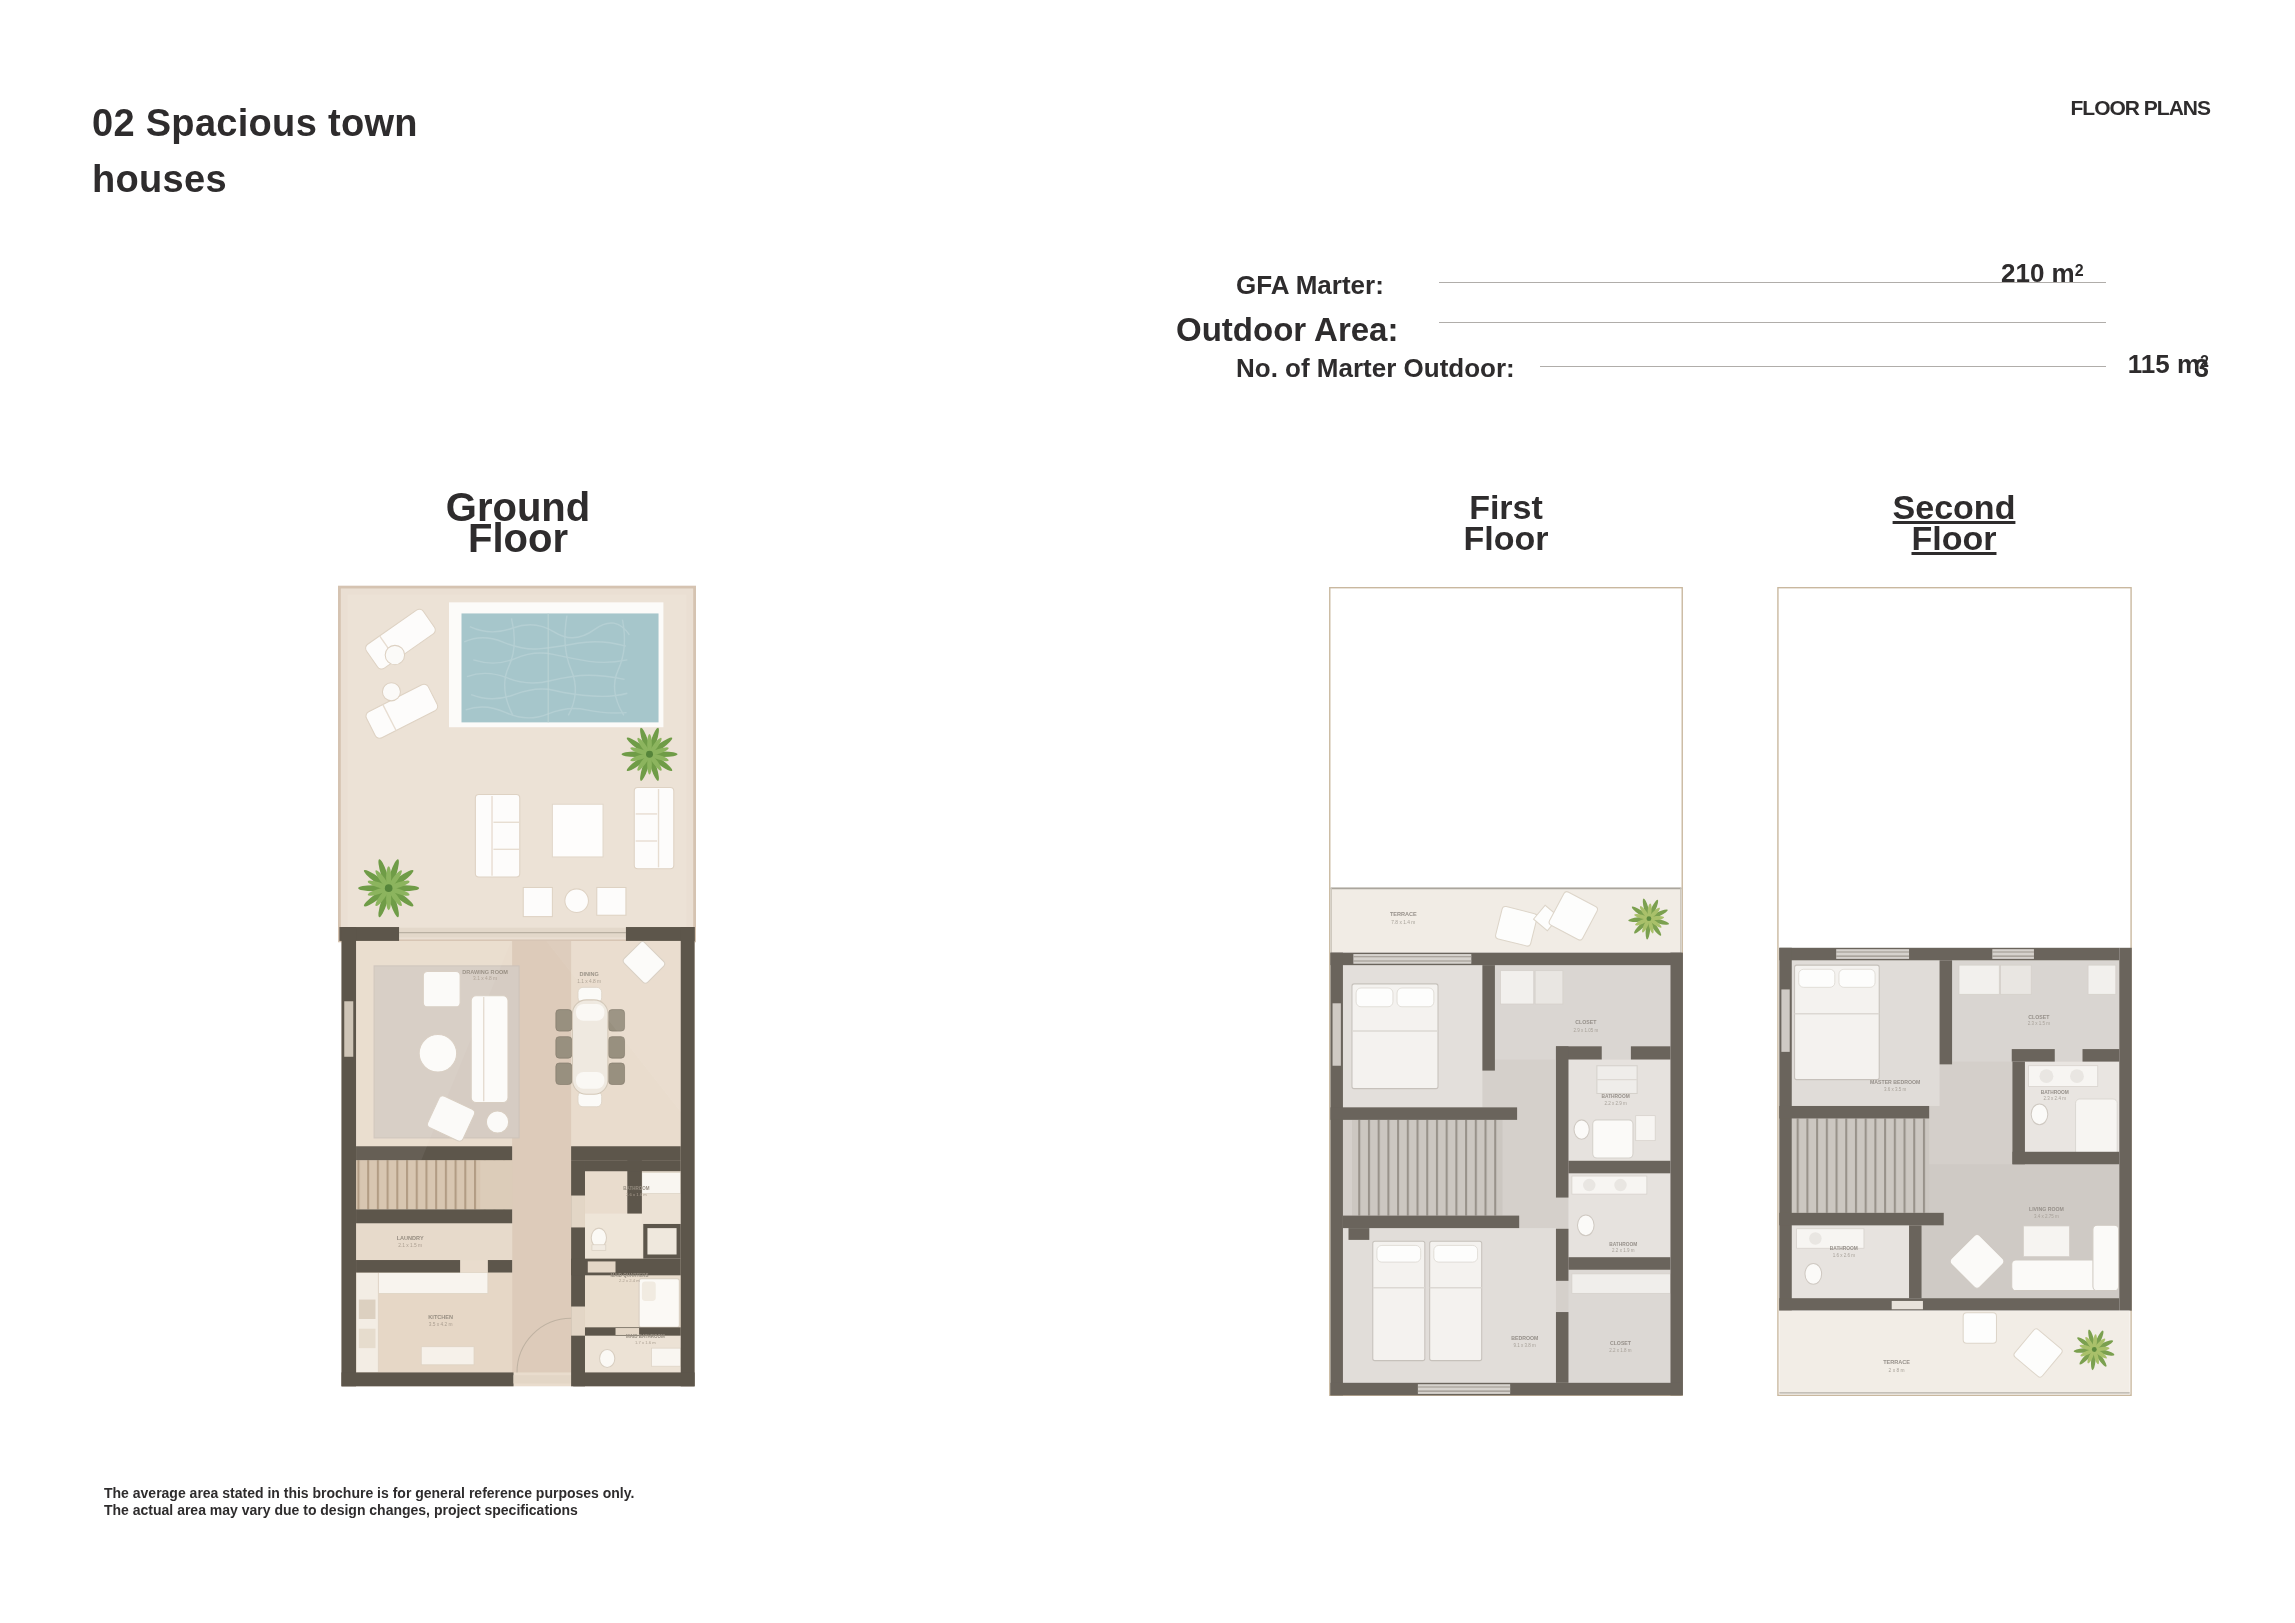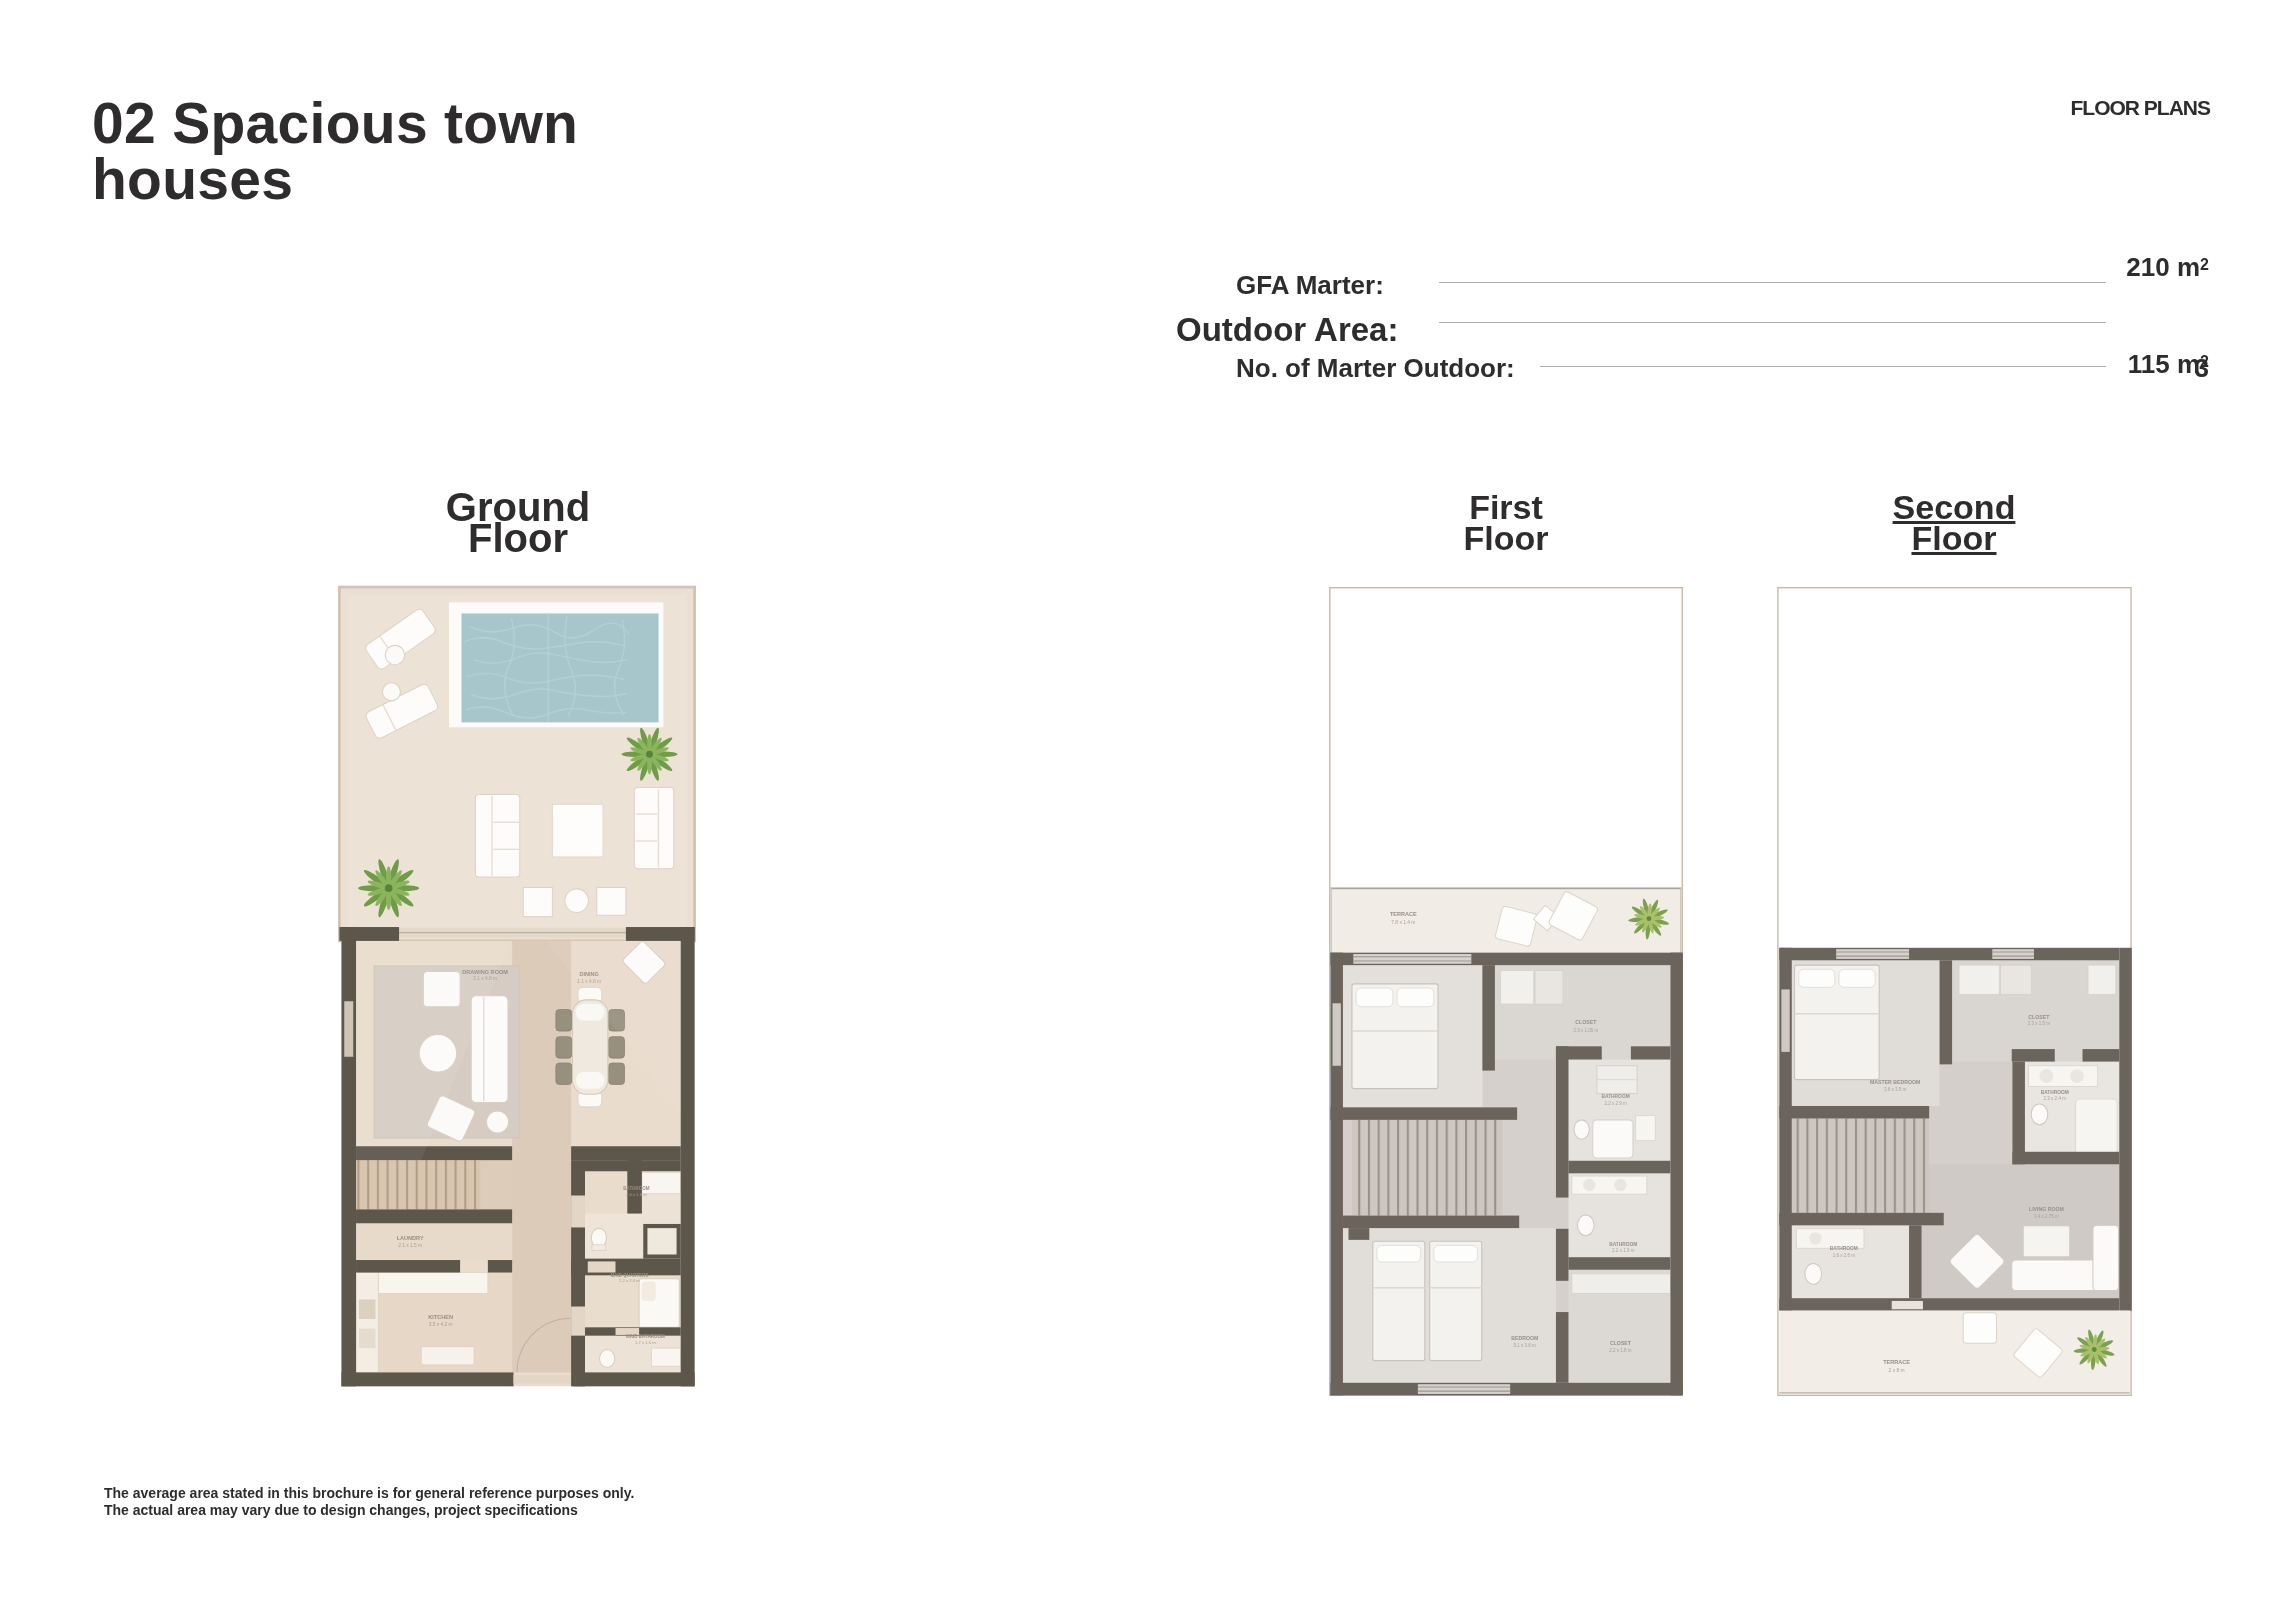--- a/index.html
+++ b/index.html
@@ -4,27 +4,27 @@
 <style>
   html,body{margin:0;padding:0;}
   body{width:2295px;height:1623px;background:#ffffff;position:relative;
        font-family:"Liberation Sans",sans-serif;overflow:hidden;}
   .abs{position:absolute;}
   .ttl{color:#2e2c2d;font-weight:bold;}
 </style>
 </head>
 <body>
 
-<div class="abs ttl" style="left:92px;top:95px;font-size:57px;line-height:56px;letter-spacing:0.3px;">02 Spacious town<br>houses</div>
+<div class="abs ttl" style="left:92px;top:95px;font-size:38px;line-height:56px;letter-spacing:0.3px;">02 Spacious town<br>houses</div>
 
 <div class="abs ttl" style="right:85px;top:96px;font-size:21px;letter-spacing:-1px;font-weight:bold;">FLOOR PLANS</div>
 
 <div class="abs ttl" style="left:1236px;top:270px;font-size:26px;">GFA Marter:</div>
 <div class="abs" style="left:1439px;top:282px;width:667px;border-top:1.4px solid #b0adaa;"></div>
-<div class="abs ttl" style="left:2001px;top:252px;width:208px;font-size:26px;text-align:right;">210 m<span style="font-size:16px;vertical-align:6.2px;">2</span></div>
+<div class="abs ttl" style="left:2001px;top:258px;width:208px;font-size:26px;">210 m<span style="font-size:16px;vertical-align:6.2px;">2</span></div>
 
 <div class="abs ttl" style="left:1176px;top:311px;font-size:33px;">Outdoor Area:</div>
 <div class="abs" style="left:1439px;top:322px;width:667px;border-top:1.4px solid #b0adaa;"></div>
 <div class="abs ttl" style="left:2001px;top:311px;width:208px;font-size:26px;text-align:right;margin-top:38px;">115 m<span style="font-size:16px;vertical-align:6.2px;">2</span></div>
 
 <div class="abs ttl" style="left:1236px;top:353px;font-size:26px;">No. of Marter Outdoor:</div>
 <div class="abs" style="left:1540px;top:366px;width:566px;border-top:1.4px solid #b0adaa;"></div>
 <div class="abs ttl" style="left:2001px;top:353px;width:208px;font-size:26px;text-align:right;">3</div>
 
 <div class="abs ttl" style="left:379px;top:492px;width:278px;font-size:40px;line-height:30.5px;text-align:center;">Ground<br>Floor</div>

